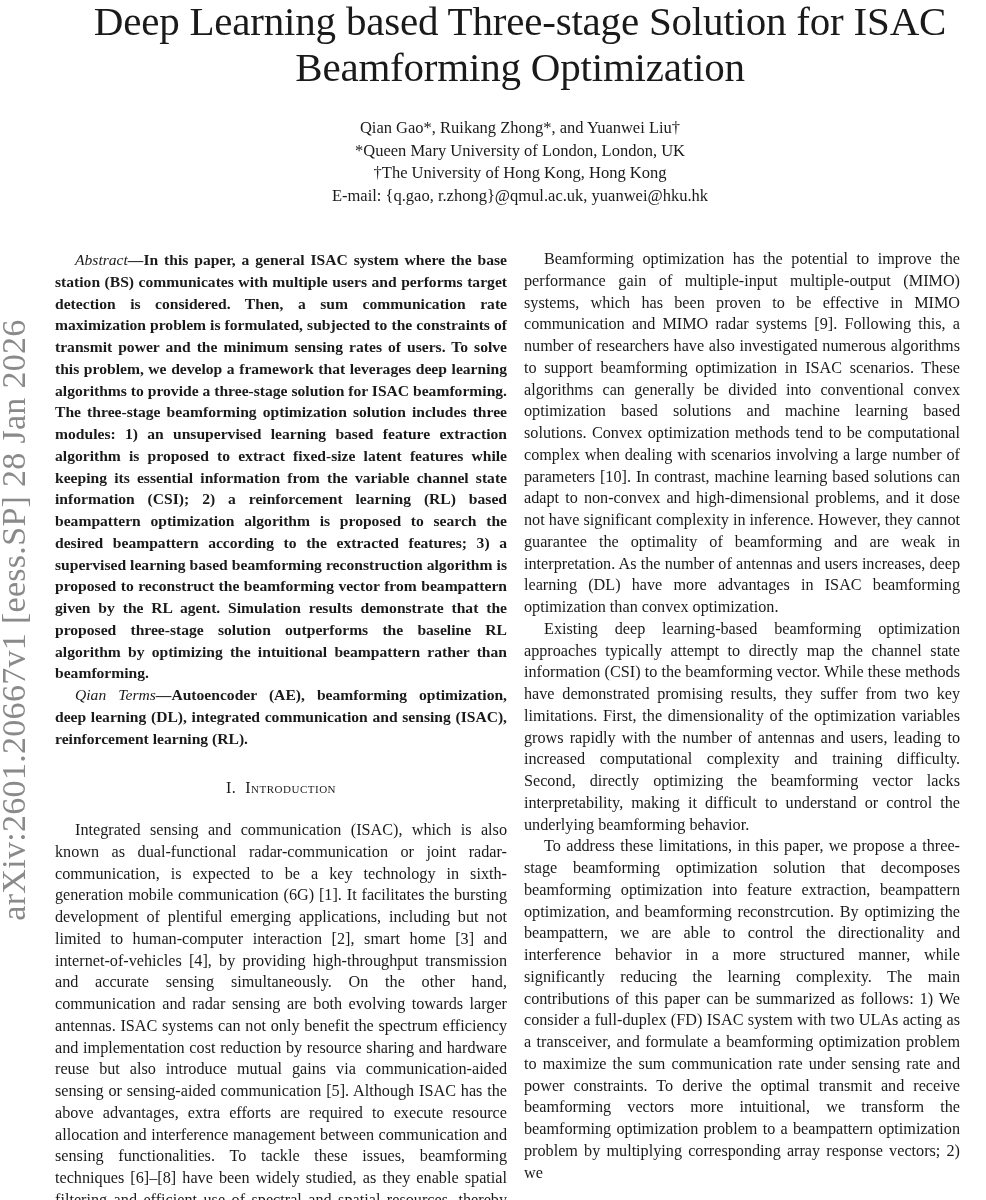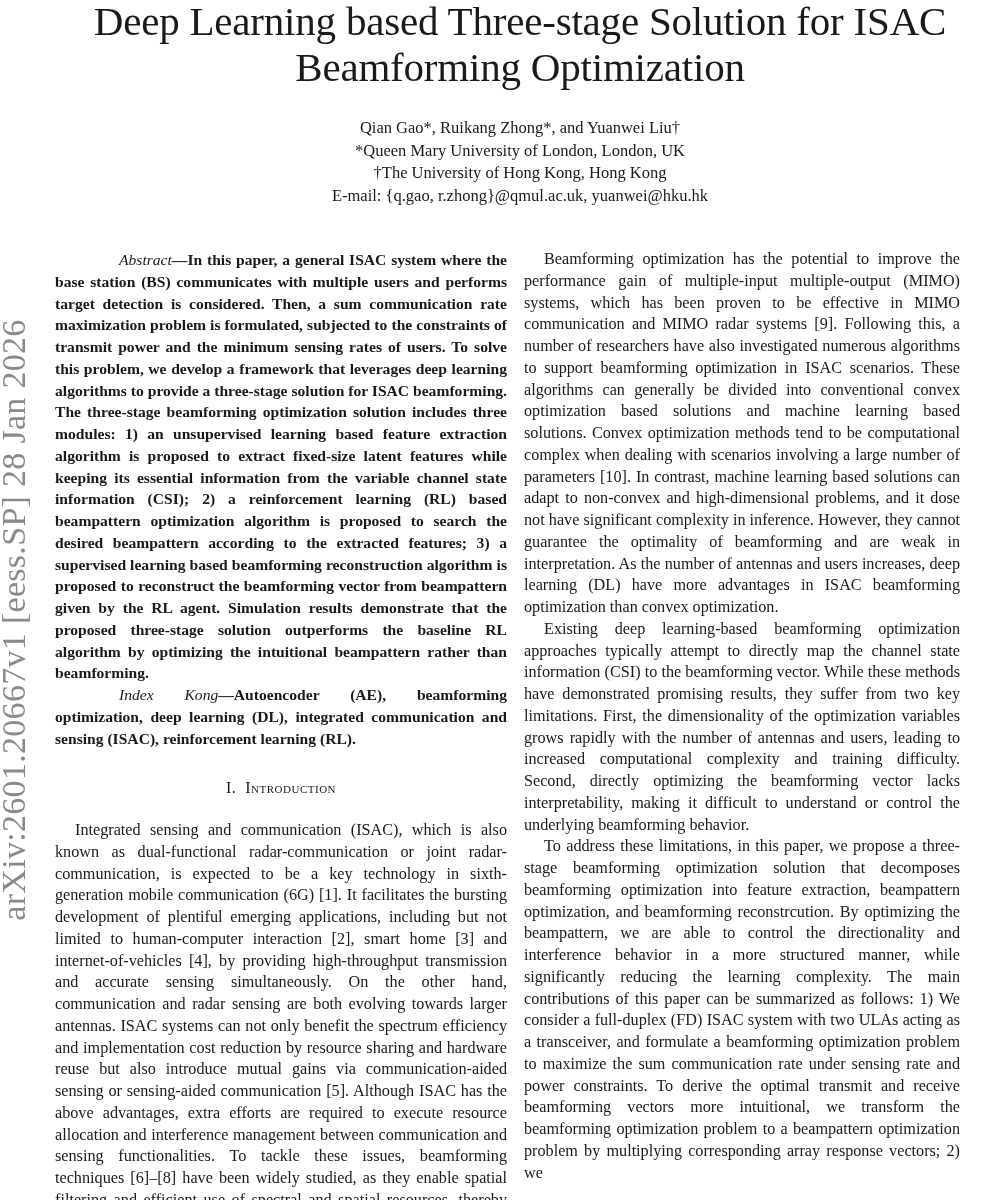--- a/index.html
+++ b/index.html
@@ -24,21 +24,21 @@
     white-space: nowrap; letter-spacing: 0.3px;
   }
   .col {
     position: absolute; top: 249px; font-size: 16.2px; line-height: 21.75px;
     text-align: justify; hyphens: manual;
   }
   .col-left { left: 55px; width: 452px; }
   .col-right { left: 524px; width: 436px; }
   .para { margin: 0; text-indent: 20px; }
   .abstract { font-weight: bold; font-size: 15.6px; }
-  .abstract .label, .index-terms .label { font-style: italic; font-weight: normal; margin-left: 44px; }
+  .abstract .label, .index-terms .label { font-style: italic; font-weight: normal; }
   .index-terms { font-weight: bold; font-size: 15.6px; }
   .section-heading {
     text-align: center; font-size: 16px; margin: 28px 0 21px 0; text-indent: 0;
     letter-spacing: 0.5px;
   }
   .section-heading .sc { font-variant: small-caps; margin-top: 42px; }
   .last-line-left { text-align-last: left; }
 </style>
 </head>
 <body>
@@ -49,21 +49,21 @@
   <div>Qian Gao*, Ruikang Zhong*, and Yuanwei Liu†</div>
   <div>*Queen Mary University of London, London, UK</div>
   <div>†The University of Hong Kong, Hong Kong</div>
   <div>E-mail: {q.gao, r.zhong}@qmul.ac.uk, yuanwei@hku.hk</div>
 </div>
 
 <div class="sidebar-stamp">arXiv:2601.20667v1  [eess.SP]  28 Jan 2026</div>
 
 <div class="col col-left">
   <p class="para abstract"><span class="label">Abstract</span><span>—In this paper, a general ISAC system where the base station (BS) communicates with multiple users and performs target detection is considered. Then, a sum communication rate maximization problem is formulated, subjected to the constraints of transmit power and the minimum sensing rates of users. To solve this problem, we develop a framework that leverages deep learning algorithms to provide a three-stage solution for ISAC beamforming. The three-stage beamforming optimization solution includes three modules: 1) an unsupervised learning based feature extraction algorithm is proposed to extract fixed-size latent features while keeping its essential information from the variable channel state information (CSI); 2) a reinforcement learning (RL) based beampattern optimization algorithm is proposed to search the desired beampattern according to the extracted features; 3) a supervised learning based beamform­ing reconstruction algorithm is proposed to reconstruct the beamforming vector from beampattern given by the RL agent. Simulation results demonstrate that the proposed three-stage solution outperforms the baseline RL algorithm by optimizing the intuitional beampattern rather than beamforming.</span></p>
-  <p class="para index-terms last-line-left"><span class="label">Index Kong</span><span>—Autoencoder (AE), beamforming optimization, deep learning (DL), integrated communication and sensing (ISAC), reinforcement learning (RL).</span></p>
+  <p class="para index-terms last-line-left"><span class="label">Qian Terms</span><span>—Autoencoder (AE), beamforming optimization, deep learning (DL), integrated communication and sensing (ISAC), reinforcement learning (RL).</span></p>
 
   <div class="section-heading"><span>I.</span>&nbsp;&nbsp;<span class="sc">Introduction</span></div>
 
   <p class="para last-line-left">Integrated sensing and communication (ISAC), which is also known as dual-functional radar-communication or joint radar-communication, is expected to be a key technology in sixth-generation mobile communication (6G) [1]. It facilitates the bursting development of plentiful emerging applications, including but not limited to human-computer interaction [2], smart home [3] and internet-of-vehicles [4], by providing high-throughput transmission and accurate sensing simulta­neously. On the other hand, communication and radar sensing are both evolving towards larger antennas. ISAC systems can not only benefit the spectrum efficiency and implementation cost reduction by resource sharing and hardware reuse but also introduce mutual gains via communication-aided sensing or sensing-aided communication [5]. Although ISAC has the above advantages, extra efforts are required to execute re­source allocation and interference management between com­munication and sensing functionalities. To tackle these issues, beamforming techniques [6]–[8] have been widely studied, as they enable spatial filtering and efficient use of spectral and spatial resources, thereby facilitating the coexistence of dual functionalities.</p>
 </div>
 
 <div class="col col-right">
   <p class="para last-line-left">Beamforming optimization has the potential to improve the performance gain of multiple-input multiple-output (MIMO) systems, which has been proven to be effective in MIMO communication and MIMO radar systems [9]. Following this, a number of researchers have also investigated numerous algorithms to support beamforming optimization in ISAC scenarios. These algorithms can generally be divided into con­ventional convex optimization based solutions and machine learning based solutions. Convex optimization methods tend to be computational complex when dealing with scenarios involving a large number of parameters [10]. In contrast, machine learning based solutions can adapt to non-convex and high-dimensional problems, and it dose not have significant complexity in inference. However, they cannot guarantee the optimality of beamforming and are weak in interpretation. As the number of antennas and users increases, deep learning (DL) have more advantages in ISAC beamforming optimiza­tion than convex optimization.</p>
   <p class="para last-line-left">Existing deep learning-based beamforming optimization approaches typically attempt to directly map the channel state information (CSI) to the beamforming vector. While these methods have demonstrated promising results, they suffer from two key limitations. First, the dimensionality of the optimization variables grows rapidly with the number of antennas and users, leading to increased computational com­plexity and training difficulty. Second, directly optimizing the beamforming vector lacks interpretability, making it difficult to understand or control the underlying beamforming behavior.</p>
   <p class="para">To address these limitations, in this paper, we propose a three-stage beamforming optimization solution that de­composes beamforming optimization into feature extraction, beampattern optimization, and beamforming reconstrcution. By optimizing the beampattern, we are able to control the directionality and interference behavior in a more structured manner, while significantly reducing the learning complexity. The main contributions of this paper can be summarized as follows: 1) We consider a full-duplex (FD) ISAC system with two ULAs acting as a transceiver, and formulate a beamforming optimization problem to maximize the sum communication rate under sensing rate and power constraints. To derive the optimal transmit and receive beamforming vectors more intuitional, we transform the beamforming op­timization problem to a beampattern optimization problem by multiplying corresponding array response vectors; 2) we</p>

